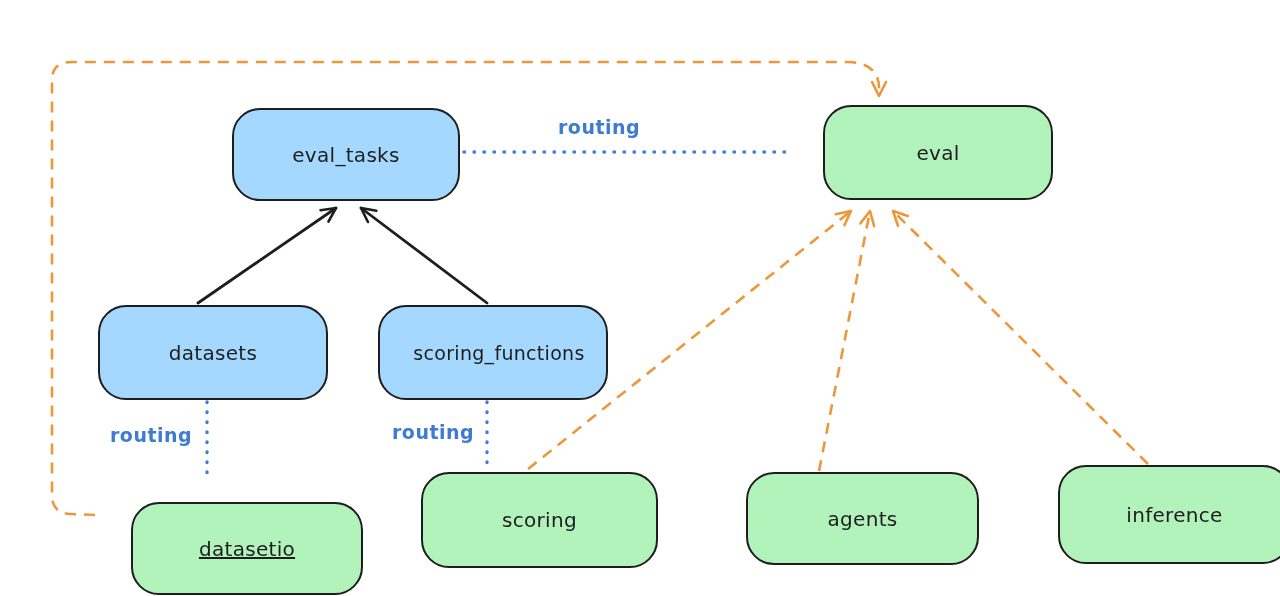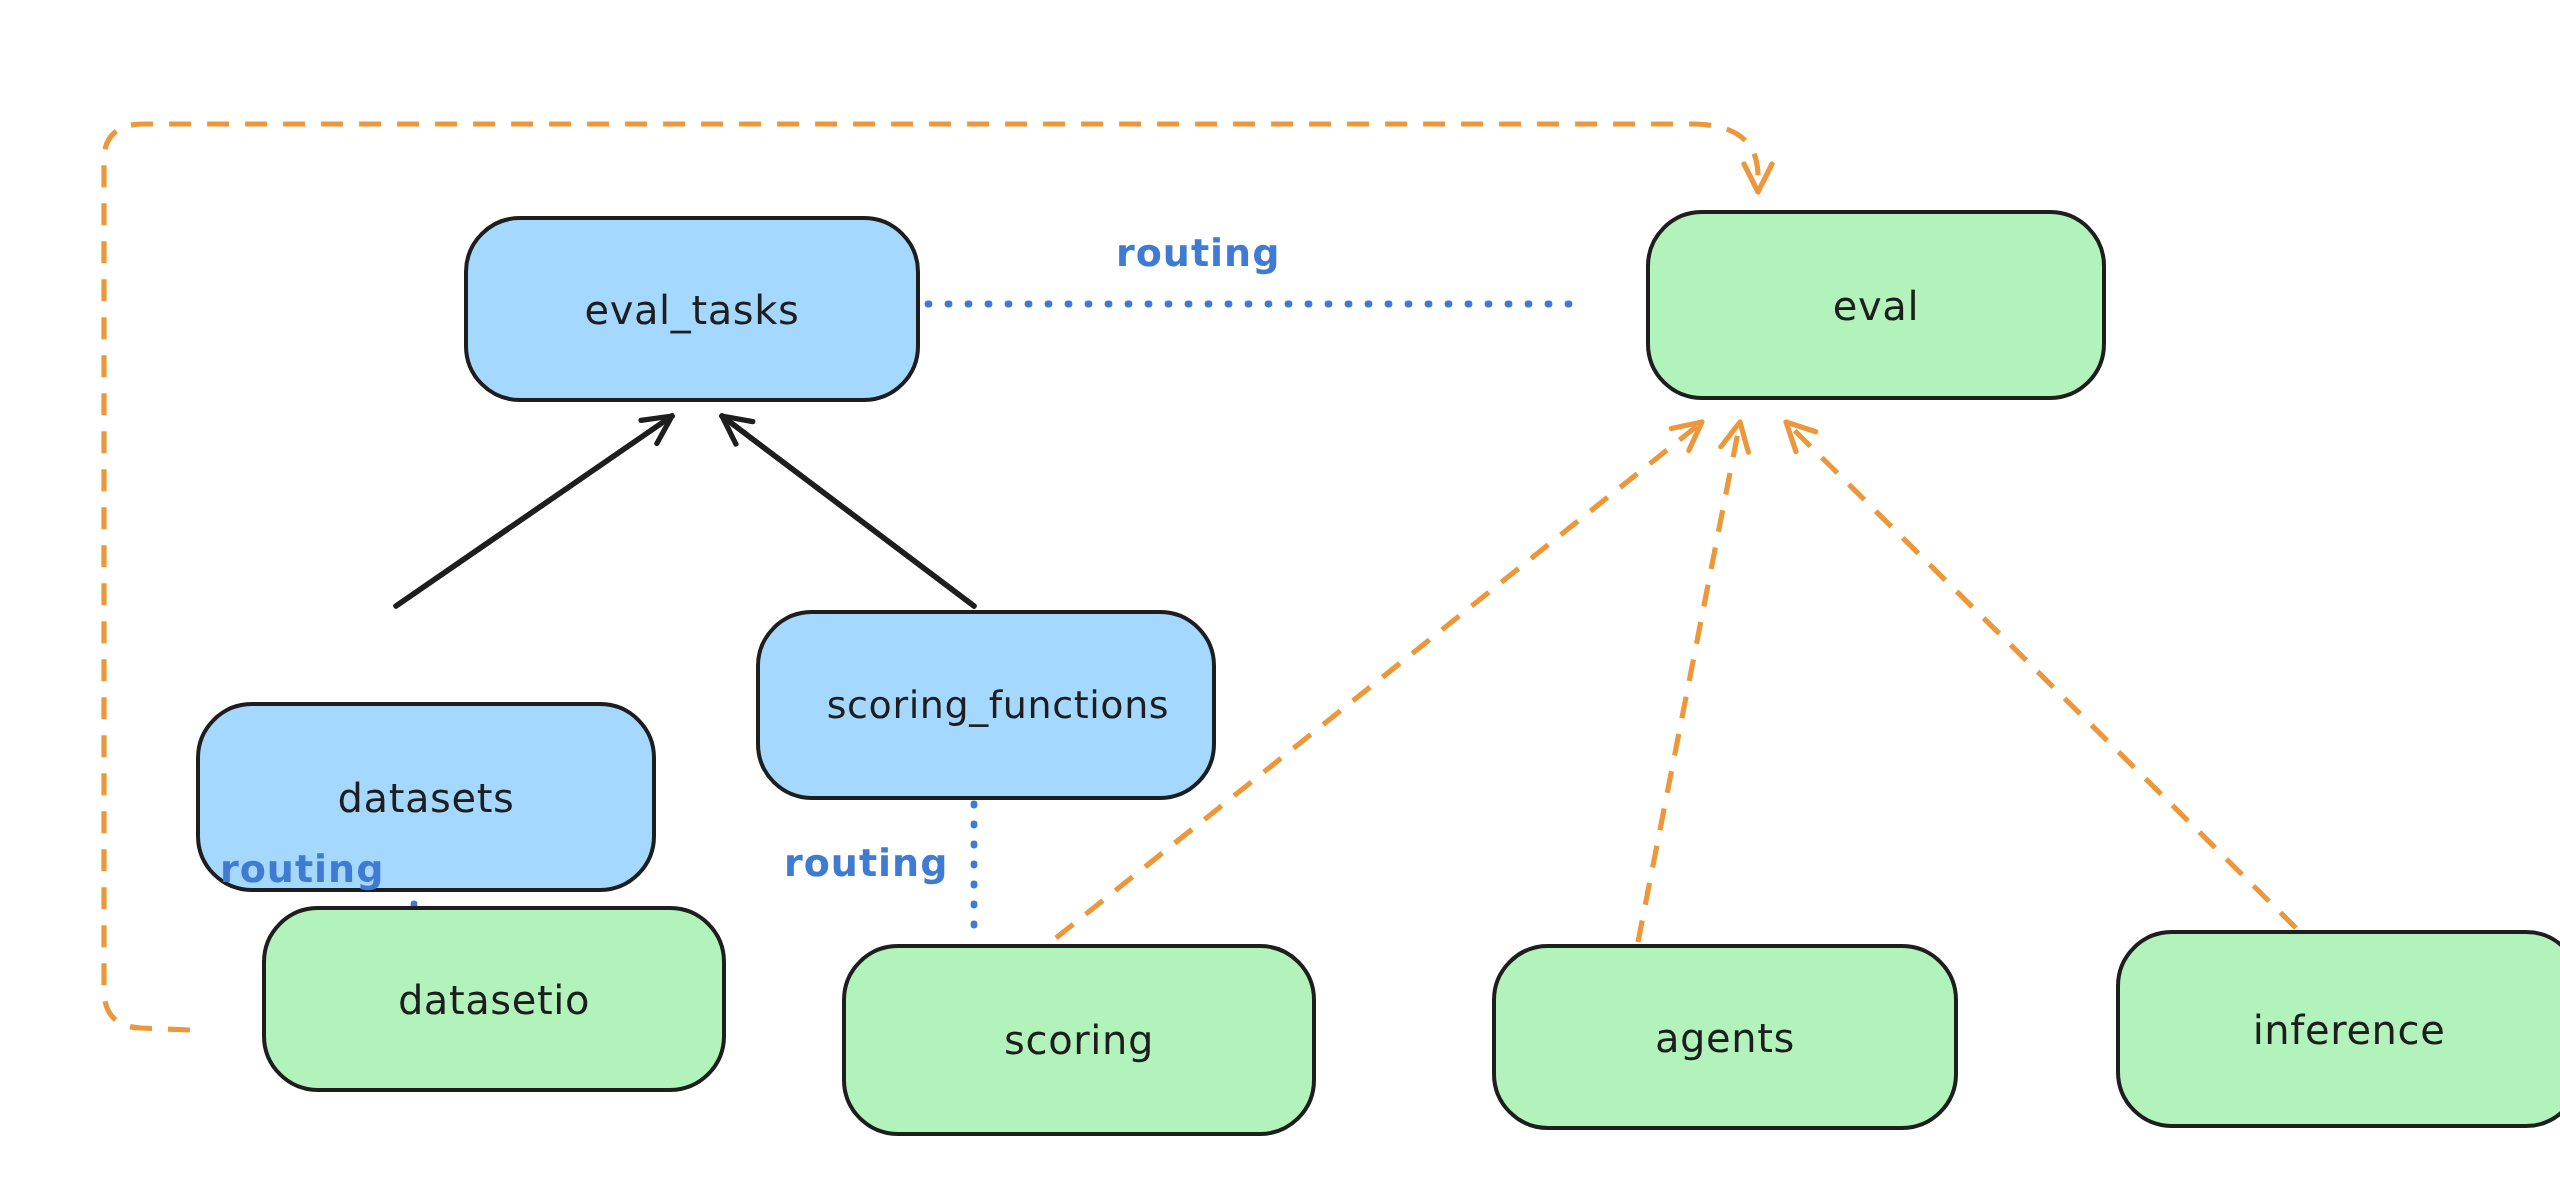--- a/index.html
+++ b/index.html
@@ -25,23 +25,23 @@
   }
   .node.blue{background:var(--blue-fill);}
   .node.green{background:var(--green-fill);margin-left:36px;}
   .edge-label{
     position:absolute; color:var(--blue-line); font-weight:bold; font-size:19px;
     letter-spacing:0.5px;
   }
   
   #node-eval_tasks{left:232px; top:108px; width:228px; height:93px;}
   #node-eval{left:787px; top:105px; width:230px; height:95px;}
-  #node-datasets{left:98px; top:305px; width:230px; height:95px;margin-top:46px;}
+  #node-datasets{left:98px; top:305px; width:230px; height:95px;}
   #node-scoring_functions{left:378px; top:305px; width:230px; height:95px; font-size:19px;padding-left:12px;}
-  #node-datasetio{left:95px; top:453px; width:232px; height:93px;}
+  #node-datasetio{left:95px; top:502px; width:232px; height:93px;text-decoration:underline;}
   #node-scoring{left:385px; top:472px; width:237px; height:96px;}
   #node-agents{left:710px; top:472px; width:233px; height:93px;}
   #node-inference{left:1022px; top:465px; width:233px; height:99px;}
   
   #label-routing-h{left:558px; top:116px; width:124px;}
   #label-routing-d{left:110px; top:424px; width:96px;}
   #label-routing-s{left:392px; top:421px; width:96px;}
 </style>
 </head>
 <body>

